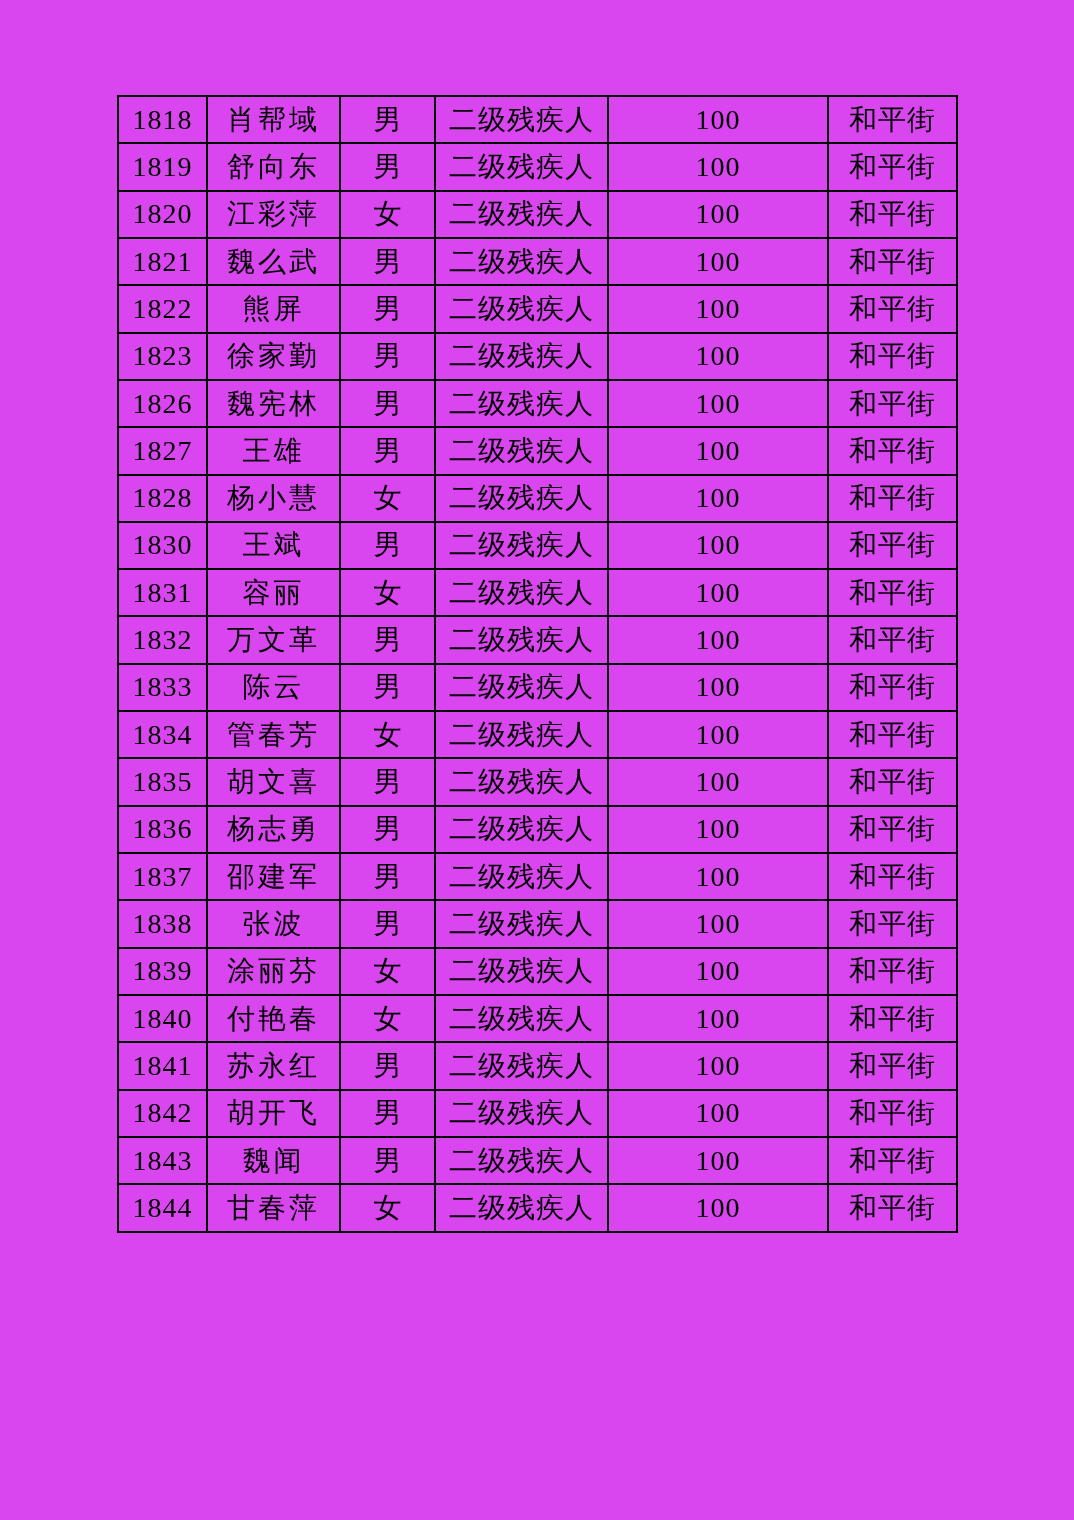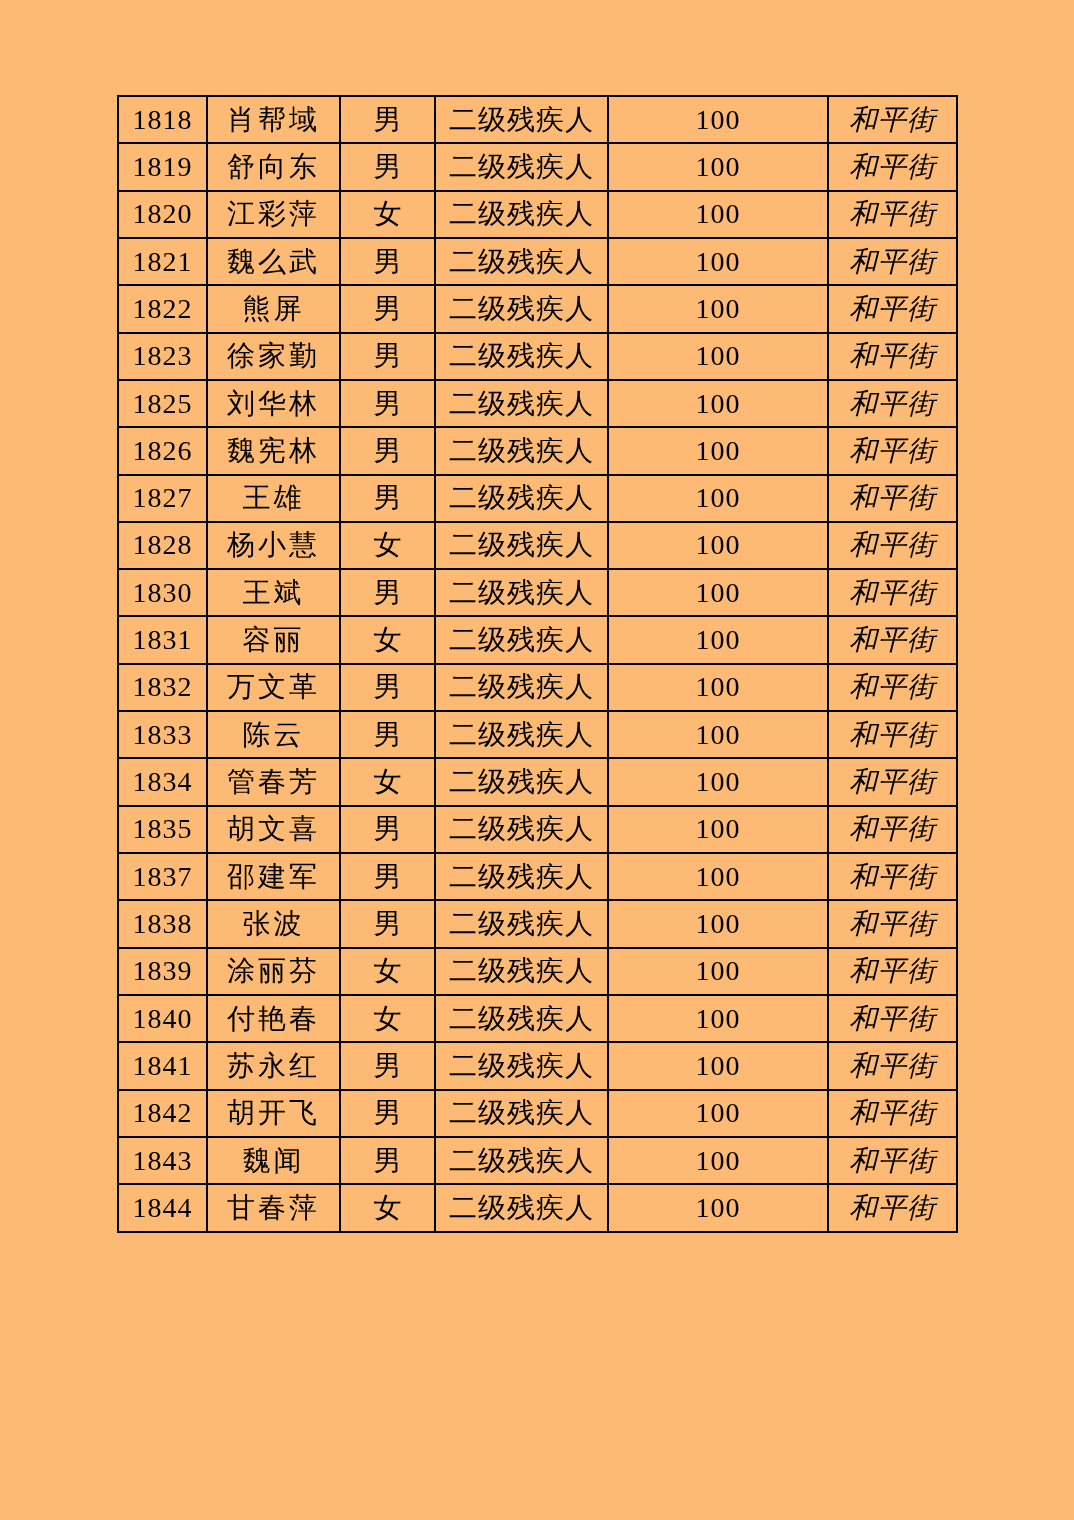--- a/index.html
+++ b/index.html
@@ -11,21 +11,21 @@
     width: 1074px;
     height: 1520px;
     position: relative;
     font-family: "Liberation Serif", "DejaVu Serif", serif;
     color: #000000;
   }
   .page {
     position: relative;
     width: 1074px;
     height: 1520px;
-    background: #fdba74;
+    background: #d946ef;
     overflow: hidden;
   }
   table.subsidy-table {
     position: absolute;
     top: 95px;
     left: 117px;
     width: 840px;
     border-collapse: collapse;
     table-layout: fixed;
   }
@@ -43,21 +43,21 @@
     height: 47.32px;
   }
   col.col-index    { width: 89px; }
   col.col-name     { width: 133px; }
   col.col-gender   { width: 95px; }
   col.col-category { width: 173px; }
   col.col-amount   { width: 220px; }
   col.col-street   { width: 129px; }
   td.col-name     { letter-spacing: 3px; }
   td.col-category { letter-spacing: 1px; }
-  td.col-street   { letter-spacing: 1px; font-style: italic; }
+  td.col-street   { letter-spacing: 1px; }
   td.col-index, td.col-amount { letter-spacing: 1px; }
 </style>
 </head>
 <body>
 
 <div class="page">
   <table class="subsidy-table">
     <colgroup>
       <col class="col-index">
       <col class="col-name">
@@ -109,28 +109,20 @@
         </tr>
         <tr>
           <td class="col-index">1823</td>
           <td class="col-name">徐家勤</td>
           <td class="col-gender">男</td>
           <td class="col-category">二级残疾人</td>
           <td class="col-amount">100</td>
           <td class="col-street">和平街</td>
         </tr>
         <tr>
-          <td class="col-index">1825</td>
-          <td class="col-name">刘华林</td>
-          <td class="col-gender">男</td>
-          <td class="col-category">二级残疾人</td>
-          <td class="col-amount">100</td>
-          <td class="col-street">和平街</td>
-        </tr>
-        <tr>
           <td class="col-index">1826</td>
           <td class="col-name">魏宪林</td>
           <td class="col-gender">男</td>
           <td class="col-category">二级残疾人</td>
           <td class="col-amount">100</td>
           <td class="col-street">和平街</td>
         </tr>
         <tr>
           <td class="col-index">1827</td>
           <td class="col-name">王雄</td>
@@ -183,20 +175,28 @@
           <td class="col-index">1834</td>
           <td class="col-name">管春芳</td>
           <td class="col-gender">女</td>
           <td class="col-category">二级残疾人</td>
           <td class="col-amount">100</td>
           <td class="col-street">和平街</td>
         </tr>
         <tr>
           <td class="col-index">1835</td>
           <td class="col-name">胡文喜</td>
+          <td class="col-gender">男</td>
+          <td class="col-category">二级残疾人</td>
+          <td class="col-amount">100</td>
+          <td class="col-street">和平街</td>
+        </tr>
+        <tr>
+          <td class="col-index">1836</td>
+          <td class="col-name">杨志勇</td>
           <td class="col-gender">男</td>
           <td class="col-category">二级残疾人</td>
           <td class="col-amount">100</td>
           <td class="col-street">和平街</td>
         </tr>
         <tr>
           <td class="col-index">1837</td>
           <td class="col-name">邵建军</td>
           <td class="col-gender">男</td>
           <td class="col-category">二级残疾人</td>

